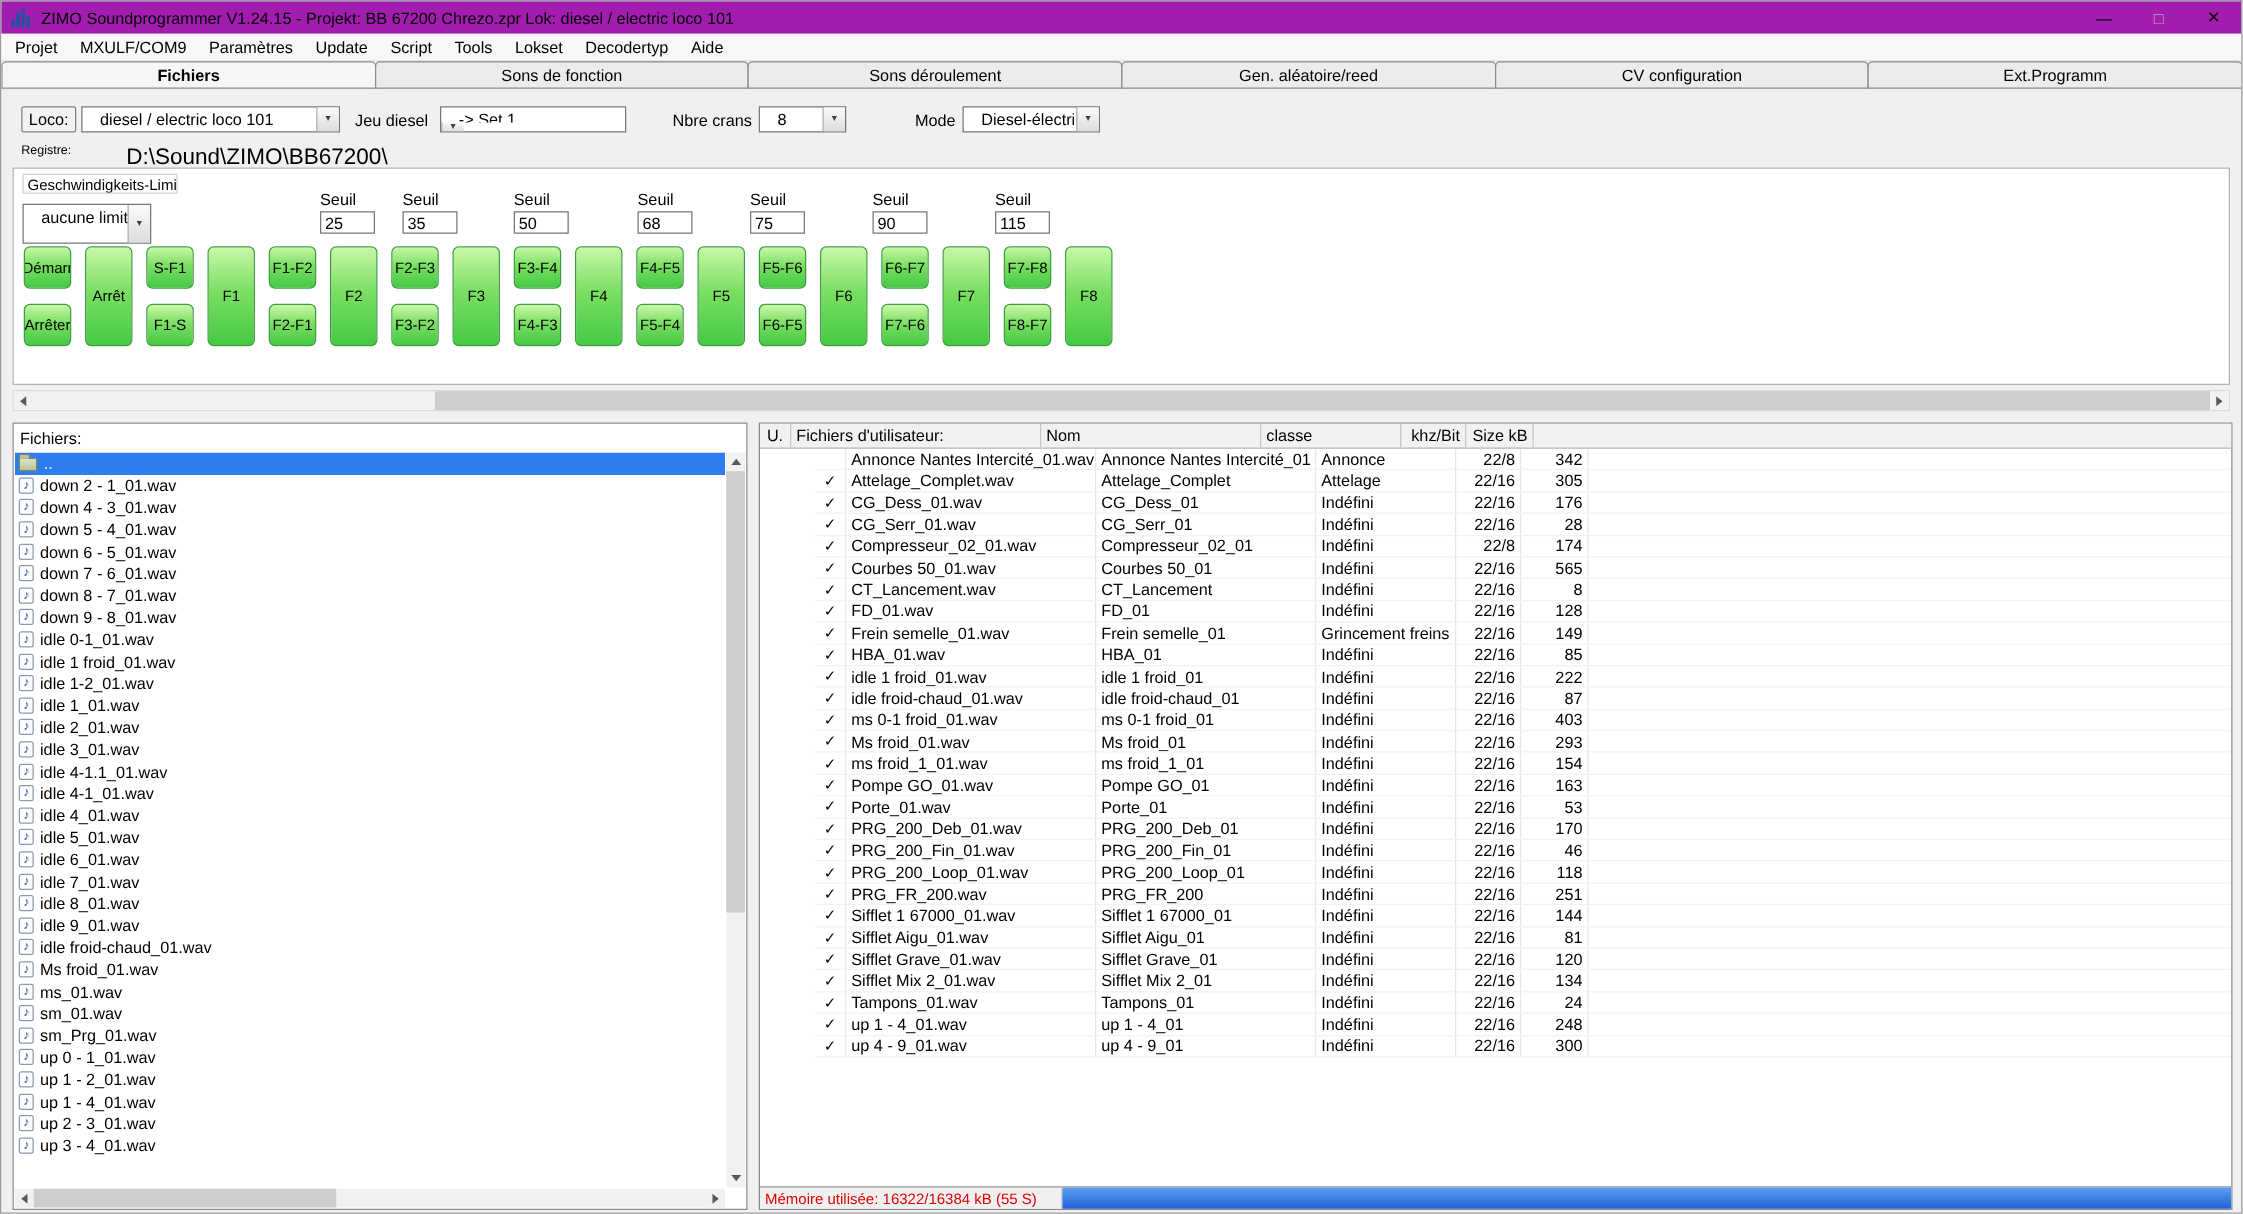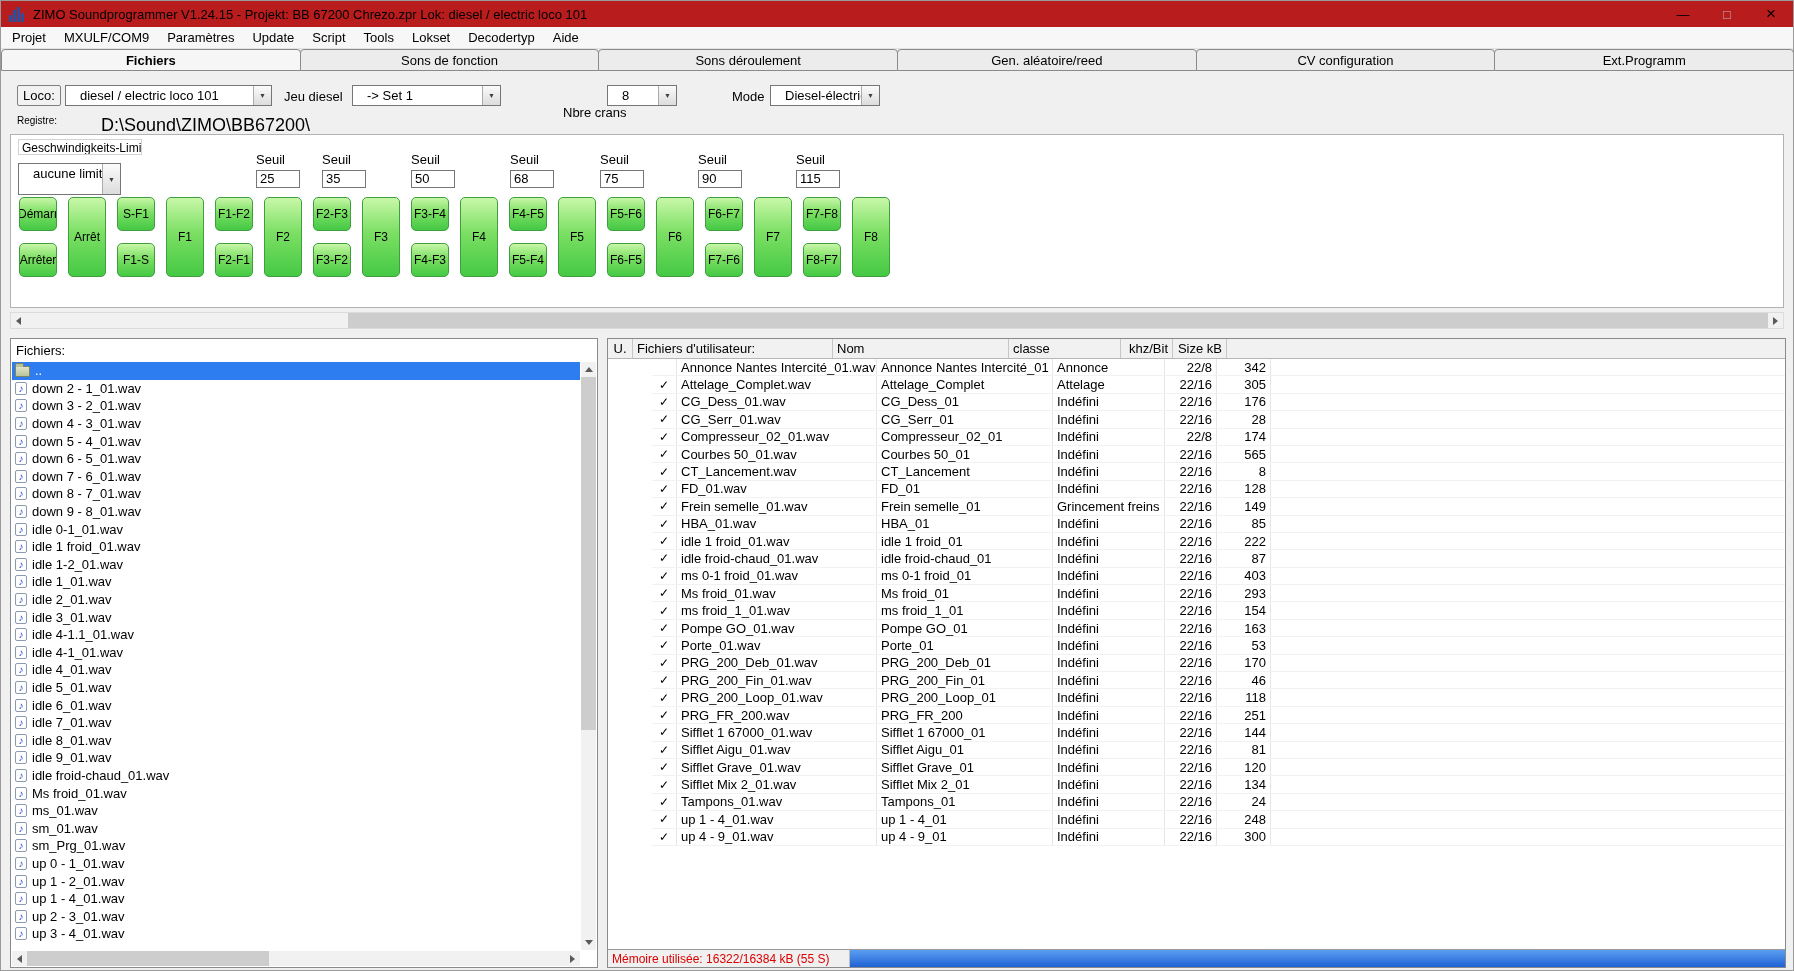--- a/index.html
+++ b/index.html
@@ -3,21 +3,21 @@
 <meta charset="utf-8">
 <style>
   * { box-sizing: border-box; margin: 0; padding: 0; }
   html,body { background:#c8c8c8; }
   .window {
     position: relative; width: 1794px; height: 971px;
     background:#f0f0f0; border:1px solid #9a9a9a;
     font-family:"Liberation Sans", sans-serif; color:#000; overflow:hidden;
   }
   
-  .titlebar { position:absolute; top:0; left:0; right:0; height:26px; background:#b91c1c; display:flex; align-items:center; }
+  .titlebar { position:absolute; top:0; left:0; right:0; height:26px; background:#a21caf; display:flex; align-items:center; }
   .app-icon { width:17px; height:16px; margin:0 7px 0 8px; display:flex; align-items:flex-end; gap:1px; }
   .app-icon i { display:block; width:3px; background:#2a4fa0; }
   .app-icon i:nth-child(1){height:7px;} .app-icon i:nth-child(2){height:12px;}
   .app-icon i:nth-child(3){height:15px;} .app-icon i:nth-child(4){height:9px;}
   .title-text { font-size:13px; white-space:nowrap; }
   .win-controls { margin-left:auto; display:flex; height:100%; }
   .win-btn { width:44px; height:100%; display:flex; align-items:center; justify-content:center; font-size:13px; }
   .win-btn.maximize { color:#b4b4b4; }
   .win-btn.close { font-size:17px; }
   
@@ -27,25 +27,25 @@
   .tabbar { position:absolute; top:48px; left:0; right:0; height:22px; display:flex; }
   .tab { flex:1; display:flex; align-items:center; justify-content:center; font-size:13px; background:#ececec; border:1px solid #8a8a8a; border-radius:4px 4px 0 0; margin-right:-1px; white-space:nowrap; }
   .tab.active { font-weight:bold; background:#f6f6f6; }
   
   .loco-btn { position:absolute; left:16px; top:84px; width:44px; height:21px; border:1px solid #808080; background:#f2f2f2; border-radius:2px; font-size:13px; display:flex; align-items:center; justify-content:center; }
   .dd { position:absolute; height:21px; border:1px solid #767676; background:#fff; display:flex; }
   .dd-text { flex:1; font-size:13px; padding:2px 14px; white-space:nowrap; overflow:hidden; }
   .dd-arrow { width:18px; border-left:1px solid #ababab; background:linear-gradient(#fbfbfb,#dcdcdc); display:flex; align-items:center; justify-content:center; }
   .dd-arrow::before { content:"▼"; font-size:7px; color:#404040; }
   #dd-loco { left:64px;  top:84px; width:207px; }
-  #dd-jeu  { left:351px; top:84px; width:149px; }
+  #dd-jeu  { left:351px; top:84px; width:149px;flex-direction:column; }
   #dd-crans{ left:606px; top:84px; width:70px; }
   #dd-mode { left:769px; top:84px; width:110px; }
   .ctrl-label { position:absolute; top:88px; font-size:13px; white-space:nowrap; }
-  #lbl-jeu { left:283px; } #lbl-crans { left:562px;margin-top:16px; } #lbl-mode { left:731px; }
+  #lbl-jeu { left:283px; } #lbl-crans { left:537px; } #lbl-mode { left:731px; }
   #lbl-registre { position:absolute; left:16px; top:114px; font-size:10px; }
   #registre-path { position:absolute; left:76px; top:114px; font-size:18px;margin-left:24px; }
   
   .sound-panel { position:absolute; left:9px; top:133px; right:9px; height:174px; background:#fff; border:1px solid #b2b2b2; }
   .gl-box { position:absolute; left:7px; top:4px; width:124px; height:16px; border:1px solid #d2d2d2; background:#fff; font-size:12px; padding:1px 3px; white-space:nowrap; overflow:hidden; }
   .gl-dd { left:7px; top:28px; width:103px; height:32px; position:absolute; }
   .seuil-col { position:absolute; top:17px; width:50px; }
   .seuil-label { font-size:13px; margin-bottom:2px; }
   .seuil-input { width:44px; height:18px; border:1px solid #767676; font-size:13px; padding:0 3px; font-family:inherit; background:#fff; }
   .btn-area { position:absolute; left:8px; top:62px; height:80px; display:flex; gap:11px; }
@@ -269,24 +269,20 @@
   <div class="file-panel">
     <div class="fp-header">Fichiers:</div>
     <div class="fp-list" id="file-list">
         <div class="file-item selected">
           <span class="icon-folder"></span>
           <span class="file-label">..</span>
         </div>
         <div class="file-item">
           <span class="icon-wav"></span>
           <span class="file-label">down 2 - 1_01.wav</span>
-        </div>
-        <div class="file-item">
-          <span class="icon-wav"></span>
-          <span class="file-label">down 3 - 2_01.wav</span>
         </div>
         <div class="file-item">
           <span class="icon-wav"></span>
           <span class="file-label">down 4 - 3_01.wav</span>
         </div>
         <div class="file-item">
           <span class="icon-wav"></span>
           <span class="file-label">down 5 - 4_01.wav</span>
         </div>
         <div class="file-item">

